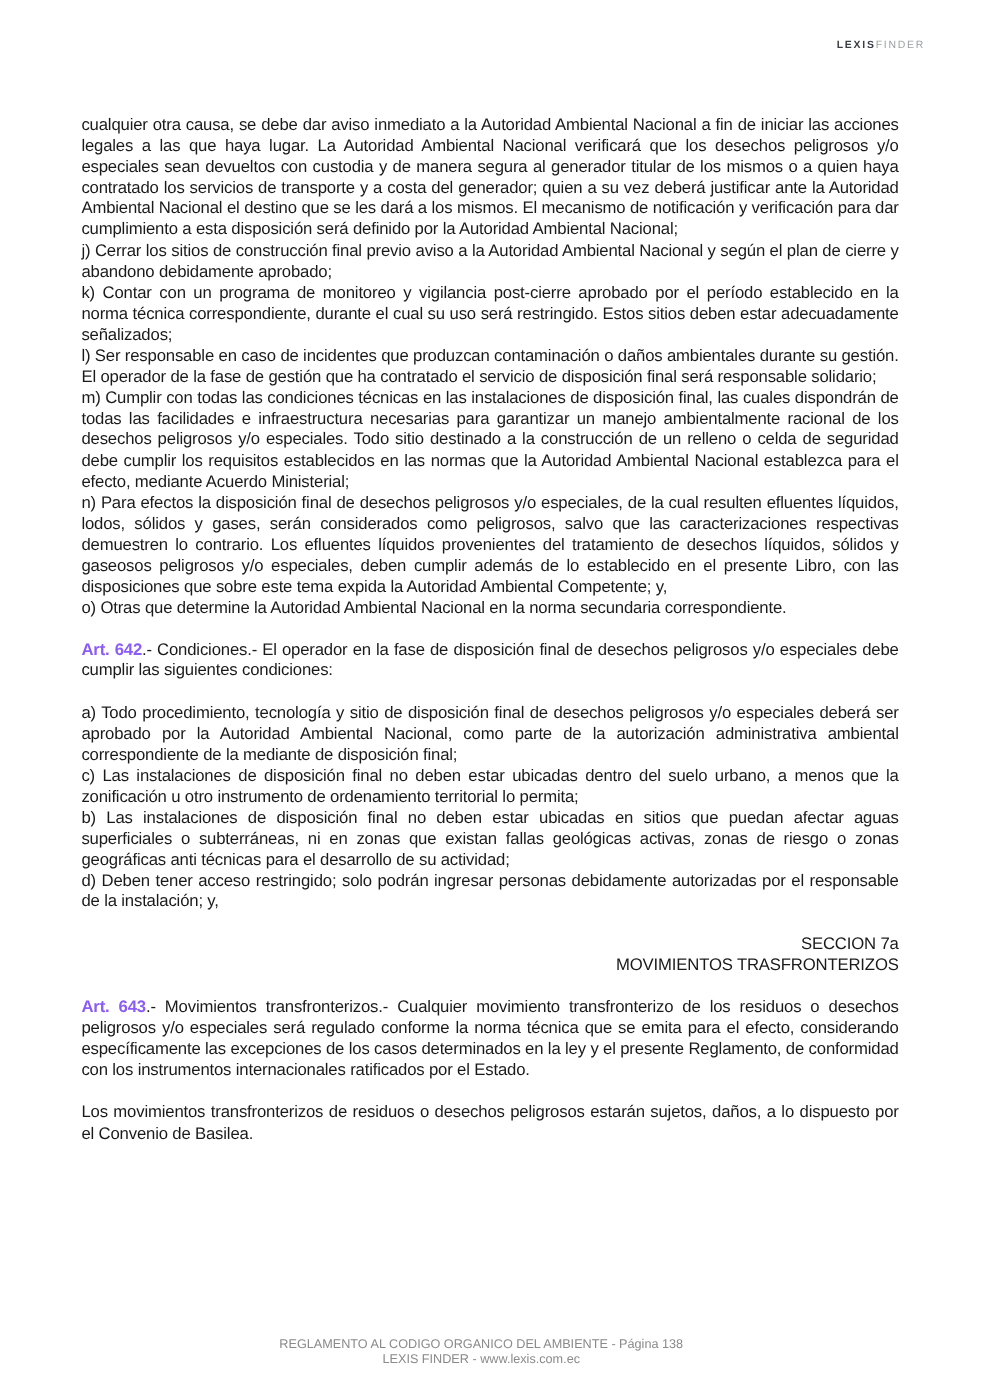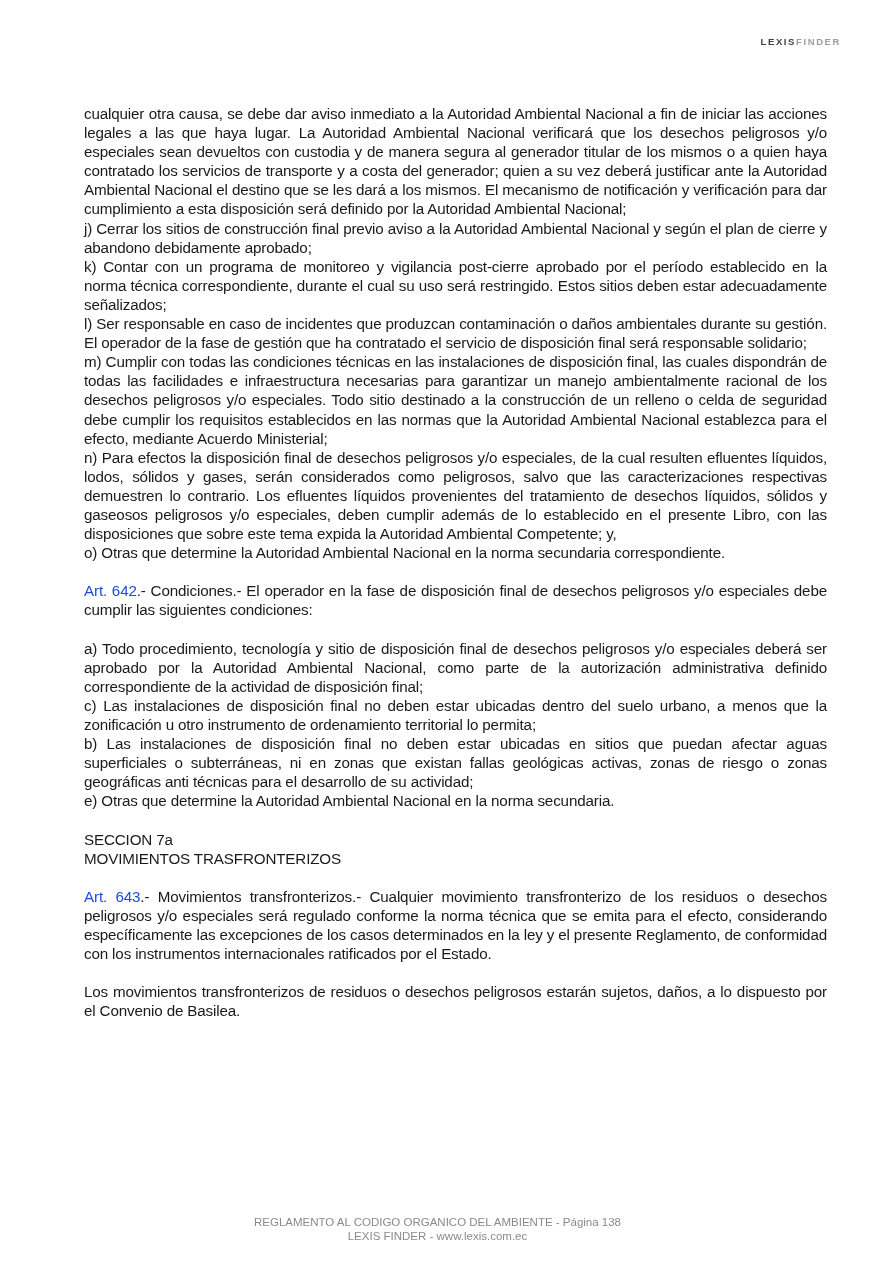--- a/index.html
+++ b/index.html
@@ -22,45 +22,45 @@
       font-family: "Liberation Sans", sans-serif;
       font-size: 9.5px;
       letter-spacing: 1.6px;
       line-height: 12px;
     }
     .logo-bold {
       font-weight: bold;
       color: #3a3f47;
     }
     .logo-light {
-      font-weight: bold;
+      font-weight: normal;
       color: #9a9ea3;
     }
     .content {
       position: absolute;
       top: 104px;
-      left: 84px;
+      left: 74px;
       width: 743px;
       font-size: 15.2px;
       line-height: 19.1px;
       text-align: justify;
       letter-spacing: -0.15px;
     }
     .content p {
       margin: 0;
     }
     .gap {
       height: 19.1px;
     }
     .art-label {
-      color: #1d4ed8;
-      font-weight: normal;
+      color: #8b5cf6;
+      font-weight: bold;
     }
     .section-heading {
-      text-align: left;
+      text-align: right;
     }
     .footer {
       position: absolute;
       top: 1215px;
       left: 0;
       width: 875px;
       text-align: center;
       font-size: 11.5px;
       line-height: 14px;
       color: #8a8a8a;
@@ -81,24 +81,24 @@
   <p>m) Cumplir con todas las condiciones técnicas en las instalaciones de disposición final, las cuales dispondrán de todas las facilidades e infraestructura necesarias para garantizar un manejo ambientalmente racional de los desechos peligrosos y/o especiales. Todo sitio destinado a la construcción de un relleno o celda de seguridad debe cumplir los requisitos establecidos en las normas que la Autoridad Ambiental Nacional establezca para el efecto, mediante Acuerdo Ministerial;</p>
   <p>n) Para efectos la disposición final de desechos peligrosos y/o especiales, de la cual resulten efluentes líquidos, lodos, sólidos y gases, serán considerados como peligrosos, salvo que las caracterizaciones respectivas demuestren lo contrario. Los efluentes líquidos provenientes del tratamiento de desechos líquidos, sólidos y gaseosos peligrosos y/o especiales, deben cumplir además de lo establecido en el presente Libro, con las disposiciones que sobre este tema expida la Autoridad Ambiental Competente; y,</p>
   <p>o) Otras que determine la Autoridad Ambiental Nacional en la norma secundaria correspondiente.</p>
 
   <div class="gap"></div>
 
   <p><span class="art-label">Art. 642</span><span>.- Condiciones.- El operador en la fase de disposición final de desechos peligrosos y/o especiales debe cumplir las siguientes condiciones:</span></p>
 
   <div class="gap"></div>
 
-  <p>a) Todo procedimiento, tecnología y sitio de disposición final de desechos peligrosos y/o especiales deberá ser aprobado por la Autoridad Ambiental Nacional, como parte de la autorización administrativa definido correspondiente de la actividad de disposición final;</p>
+  <p>a) Todo procedimiento, tecnología y sitio de disposición final de desechos peligrosos y/o especiales deberá ser aprobado por la Autoridad Ambiental Nacional, como parte de la autorización administrativa ambiental correspondiente de la mediante de disposición final;</p>
   <p>c) Las instalaciones de disposición final no deben estar ubicadas dentro del suelo urbano, a menos que la zonificación u otro instrumento de ordenamiento territorial lo permita;</p>
   <p>b) Las instalaciones de disposición final no deben estar ubicadas en sitios que puedan afectar aguas superficiales o subterráneas, ni en zonas que existan fallas geológicas activas, zonas de riesgo o zonas geográficas anti técnicas para el desarrollo de su actividad;</p>
-  <p>e) Otras que determine la Autoridad Ambiental Nacional en la norma secundaria.</p>
+  <p>d) Deben tener acceso restringido; solo podrán ingresar personas debidamente autorizadas por el responsable de la instalación; y,</p>
 
   <div class="gap"></div>
 
   <p class="section-heading">SECCION 7a</p>
   <p class="section-heading">MOVIMIENTOS TRASFRONTERIZOS</p>
 
   <div class="gap"></div>
 
   <p><span class="art-label">Art. 643</span><span>.- Movimientos transfronterizos.- Cualquier movimiento transfronterizo de los residuos o desechos peligrosos y/o especiales será regulado conforme la norma técnica que se emita para el efecto, considerando específicamente las excepciones de los casos determinados en la ley y el presente Reglamento, de conformidad con los instrumentos internacionales ratificados por el Estado.</span></p>
 

